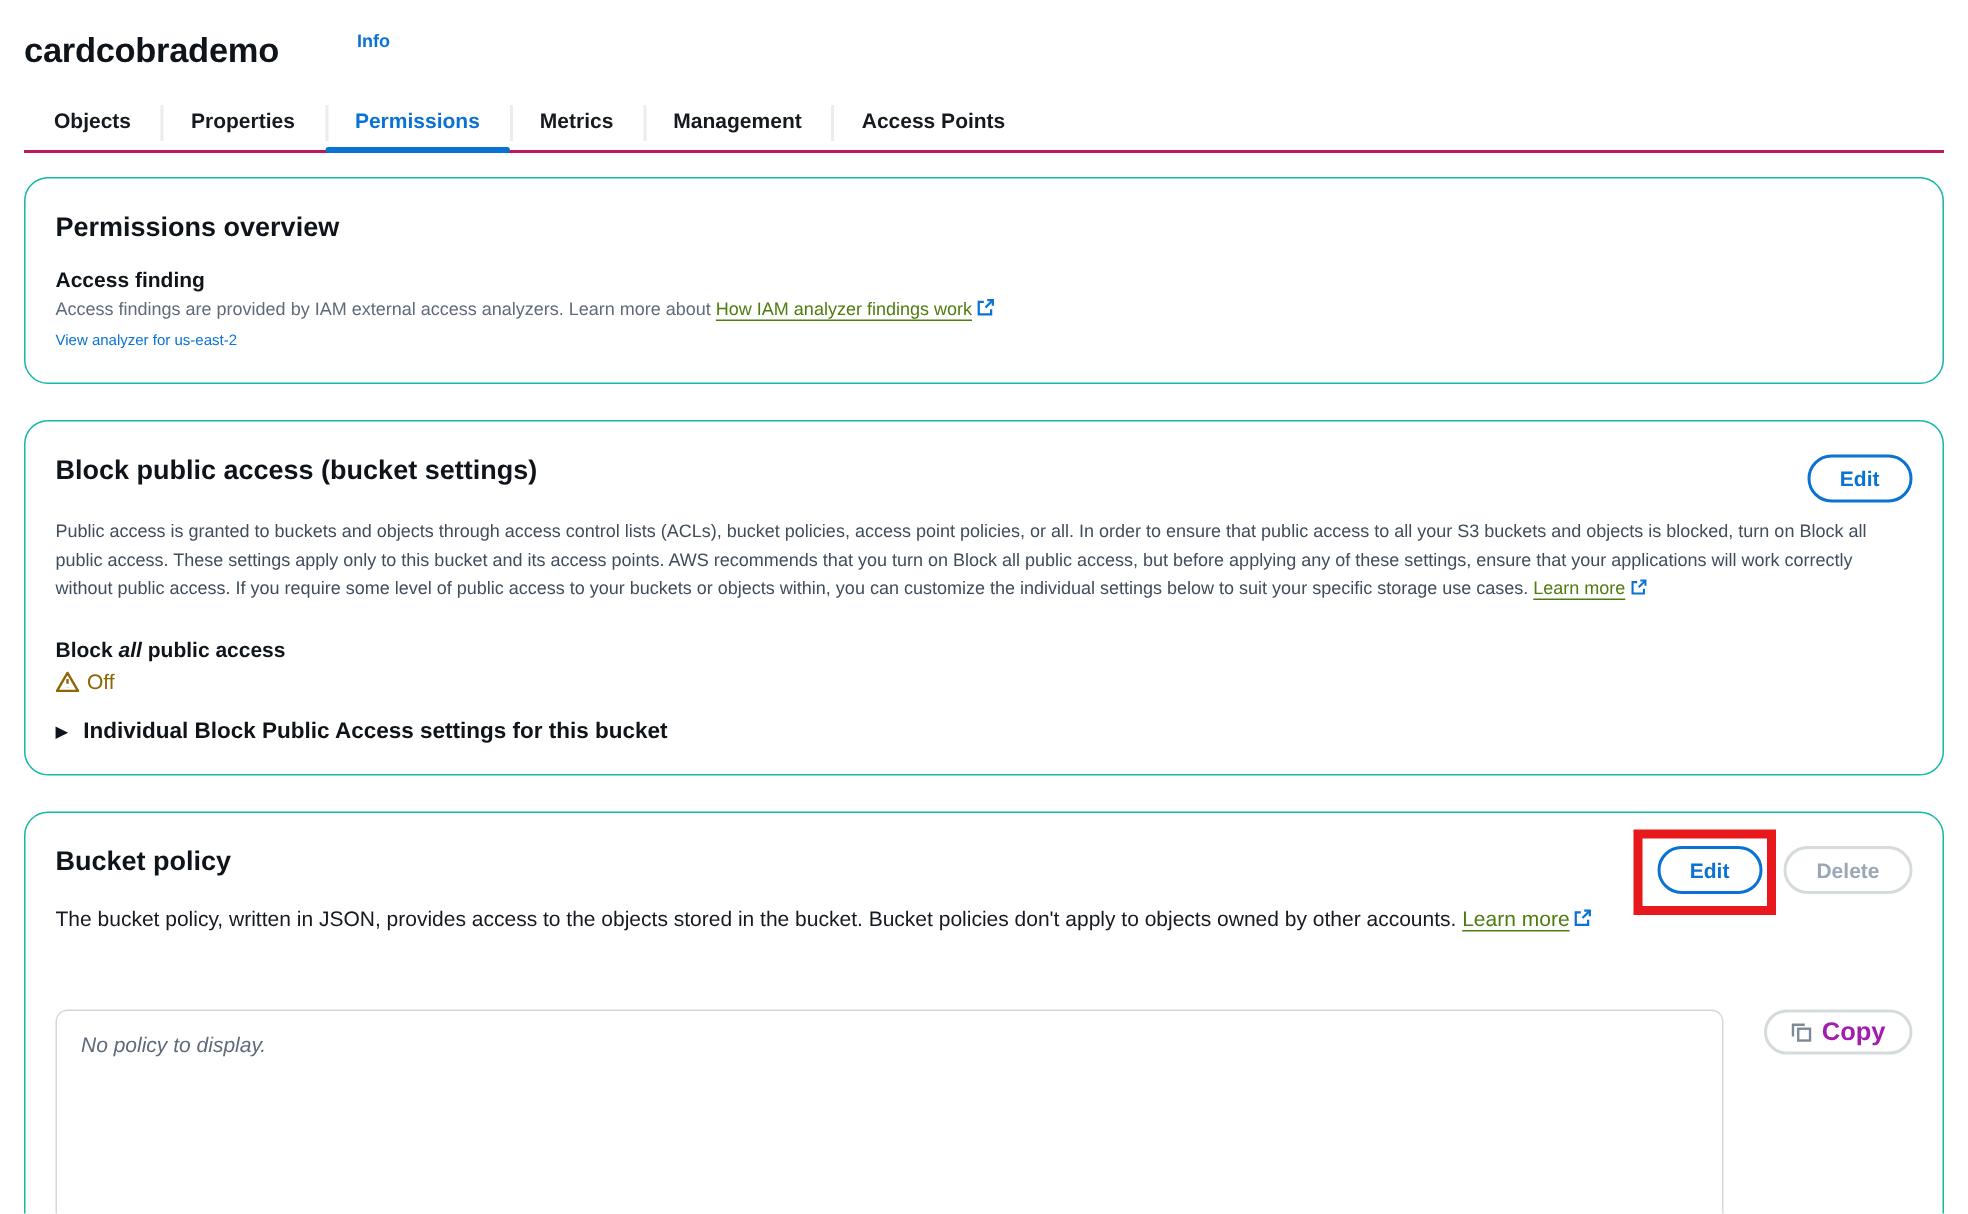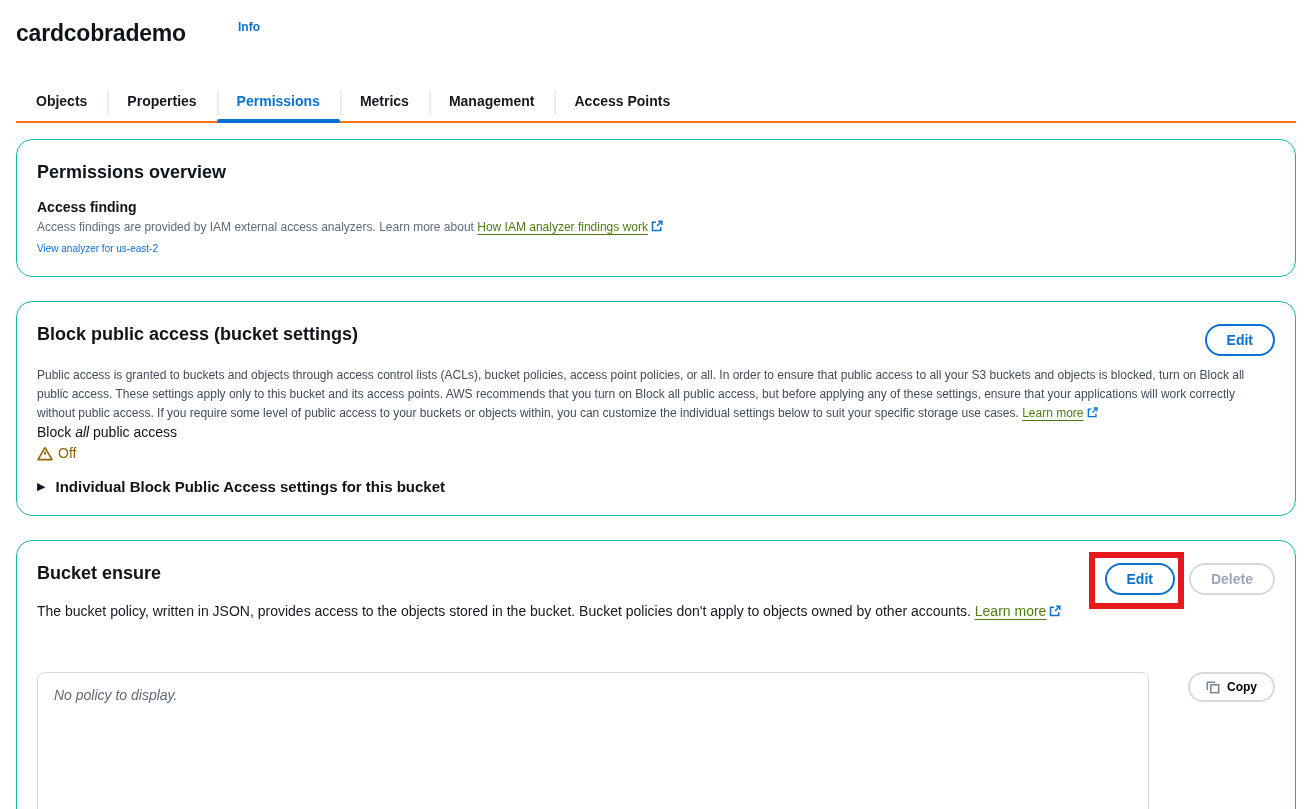--- a/index.html
+++ b/index.html
@@ -11,21 +11,21 @@
     color: #16191f;
   }
   .page { padding: 0 16px; }
 
   
   .page-header { margin-top: 20px; display: flex; align-items: flex-start; }
   .page-title { font-size: 23px; font-weight: 700; color: #0f141a; letter-spacing: -0.2px; }
   .info-link { font-size: 12px; font-weight: 700; color: #0972d3; margin-left: 8px; text-decoration: none; cursor: pointer; padding-left: 44px; }
 
   
-  .tabs { display: flex; margin-top: 40px; border-bottom: 2px solid #f97316; }
+  .tabs { display: flex; margin-top: 19px; border-bottom: 2px solid #be185d; }
   .tab {
     position: relative;
     padding: 6px 20px 12px;
     font-size: 14px; font-weight: 700; color: #16191f;
     cursor: pointer; white-space: nowrap;
   }
   .tab + .tab::before {
     content: ""; position: absolute; left: 0; top: 4px;
     width: 2px; height: 24px; background: #eaeded;
   }
@@ -67,37 +67,37 @@
 
   
   .highlight-wrap { position: relative; display: inline-block; }
   .red-box {
     position: absolute; left: -16px; top: -11px; right: -9px; bottom: -14px;
     border: 6px solid #e8191c; pointer-events: none; z-index: 5;
   }
 
   
   .bpa-desc { margin-top: 10px; font-size: 12px; color: #414d5c; line-height: 1.58; max-width: 1254px; }
-  .setting-label { font-size: 14px; font-weight: 400; color: #0f141a; }
+  .setting-label { margin-top: 22px; font-size: 14px; font-weight: 700; color: #0f141a; }
   .setting-label .it { font-style: italic; }
   .status-row { margin-top: 5px; display: flex; align-items: flex-end; gap: 5px; font-size: 14px; color: #8d6605; }
   .expander { margin-top: 17px; display: flex; align-items: center; gap: 10px; cursor: pointer; }
   .expander .caret { font-size: 11px; color: #0f141a; }
   .expander .exp-label { font-size: 15px; font-weight: 700; color: #0f141a; }
 
   
   .bp-desc { margin-top: 8px; font-size: 14px; color: #16191f; }
   .policy-area { display: flex; margin-top: 52px; align-items: flex-start; }
   .policy-box {
     flex: 1; border: 1px solid #d5d9d9; border-radius: 8px;
     height: 260px; padding: 14px 16px;
     font-size: 14px; font-style: italic; color: #5f6b7a;
   }
   .copy-col { width: 112px; margin-left: 14px; display: flex; justify-content: flex-end; }
-  .btn-copy { padding: 3px 16px; gap: 7px; color: #000000; border-color: #d5dbdb; font-size: 12px; }
+  .btn-copy { padding: 3px 16px; gap: 7px; color: #a21caf; border-color: #d5dbdb; font-size: 17px; }
 
   svg { display: block; }
 </style>
 </head>
 <body>
 
 <div class="page">
 
   <div class="page-header">
     <span class="page-title">cardcobrademo</span>
@@ -162,21 +162,21 @@
       <span>Off</span>
     </div>
     <div class="expander">
       <span class="caret">▶</span>
       <span class="exp-label">Individual Block Public Access settings for this bucket</span>
     </div>
   </div>
 
   <div class="card card-3">
     <div class="card-header">
-      <h2>Bucket ensure</h2>
+      <h2>Bucket policy</h2>
       <div class="btn-group">
         <span class="highlight-wrap">
           <span class="red-box"></span>
           <button class="btn btn-primary-outline">Edit</button>
         </span>
         <button class="btn btn-disabled">Delete</button>
       </div>
     </div>
     <div class="bp-desc">
       <span>The bucket policy, written in JSON, provides access to the objects stored in the bucket. Bucket policies don't apply to objects owned by other accounts. </span><span class="link underlined">Learn more</span><span class="ext-icon">

